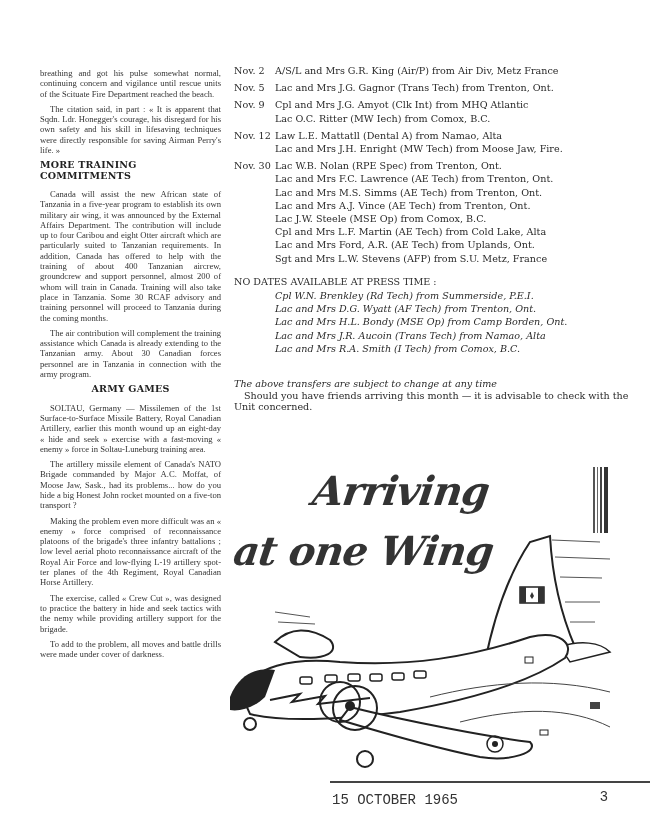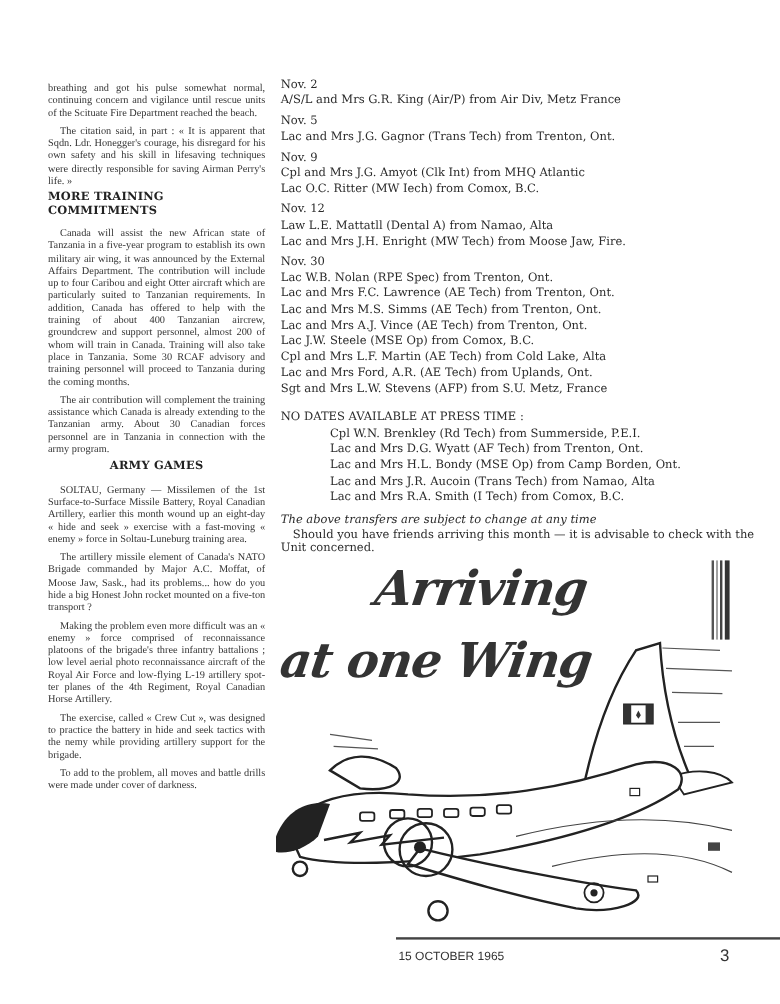--- a/index.html
+++ b/index.html
@@ -4,32 +4,32 @@
 <style>
   html, body { margin:0; padding:0; background:#ffffff; }
   body { width:650px; height:837px; position:relative; overflow:hidden; color:#2a2a2a; }
   .left-col { position:absolute; left:40px; top:68px; width:181px; font-family:"Liberation Serif", serif; font-size:8.6px; line-height:10.3px; color:#333; }
   .left-col p { margin:0 0 5px 0; text-align:justify; text-indent:10px; }
   .left-col p.noindent { text-indent:0; }
   .left-col h2 { font-family:"DejaVu Serif", serif; font-weight:bold; font-size:9.5px; margin:2px 0 8px 0; letter-spacing:0.2px; color:#222; }
   .left-col h2.center { text-align:center; }
   .right-col { position:absolute; left:234px; top:64px; width:410px; font-family:"DejaVu Serif", serif; font-size:9.6px; line-height:13.2px; color:#2a2a2a; }
   .group { margin-bottom:4px; }
-  .row { display:flex; white-space:nowrap;flex-direction:column; }
+  .row { display:flex; white-space:nowrap; }
   .date { width:41px; flex:none; }
   .entry { flex:1; }
   .nodates { margin:10px 0 1px 0; }
-  .nodates-list { padding-left:41px; margin-bottom:6px; }
+  .nodates-list { padding-left:41px; margin-bottom:22px;font-style:italic; }
   .note-italic { font-style:italic; margin-top:2px; }
   .note-para { text-indent:10px; line-height:11px; }
   .art { position:absolute; left:230px; top:462px; width:420px; height:310px; }
   .title1 { position:absolute; left:313px; top:467px; font-family:"DejaVu Serif", serif; font-style:italic; font-weight:bold; font-size:40px; color:#333; transform:skewX(-8deg); letter-spacing:-1px; }
   .title2 { position:absolute; left:234px; top:527px; font-family:"DejaVu Serif", serif; font-style:italic; font-weight:bold; font-size:40px; color:#333; transform:skewX(-8deg); letter-spacing:-1px; }
   .footer-rule { position:absolute; left:330px; top:781px; width:320px; height:2px; background:#444; }
-  .footer-date { position:absolute; left:332px; top:792px; font-family:Liberation Sans, sans-serif; font-size:10px; color:#333; }
+  .footer-date { position:absolute; left:332px; top:792px; font-family:Liberation Mono, monospace; font-size:14px; color:#333; }
   .footer-page { position:absolute; left:600px; top:788px; font-family:"Liberation Sans", sans-serif; font-size:14px; color:#333; }
 </style>
 </head>
 <body>
 
 <div class="left-col">
   <p class="noindent">breathing and got his pulse somewhat nor­mal, continuing concern and vigilance until rescue units of the Scituate Fire Department reached the beach.</p>
   <p>The citation said, in part : « It is ap­parent that Sqdn. Ldr. Honegger's courage, his disregard for his own safety and his skill in lifesaving techniques were directly responsible for saving Airman Perry's life. »</p>
 
   <h2>MORE TRAINING COMMITMENTS</h2>

